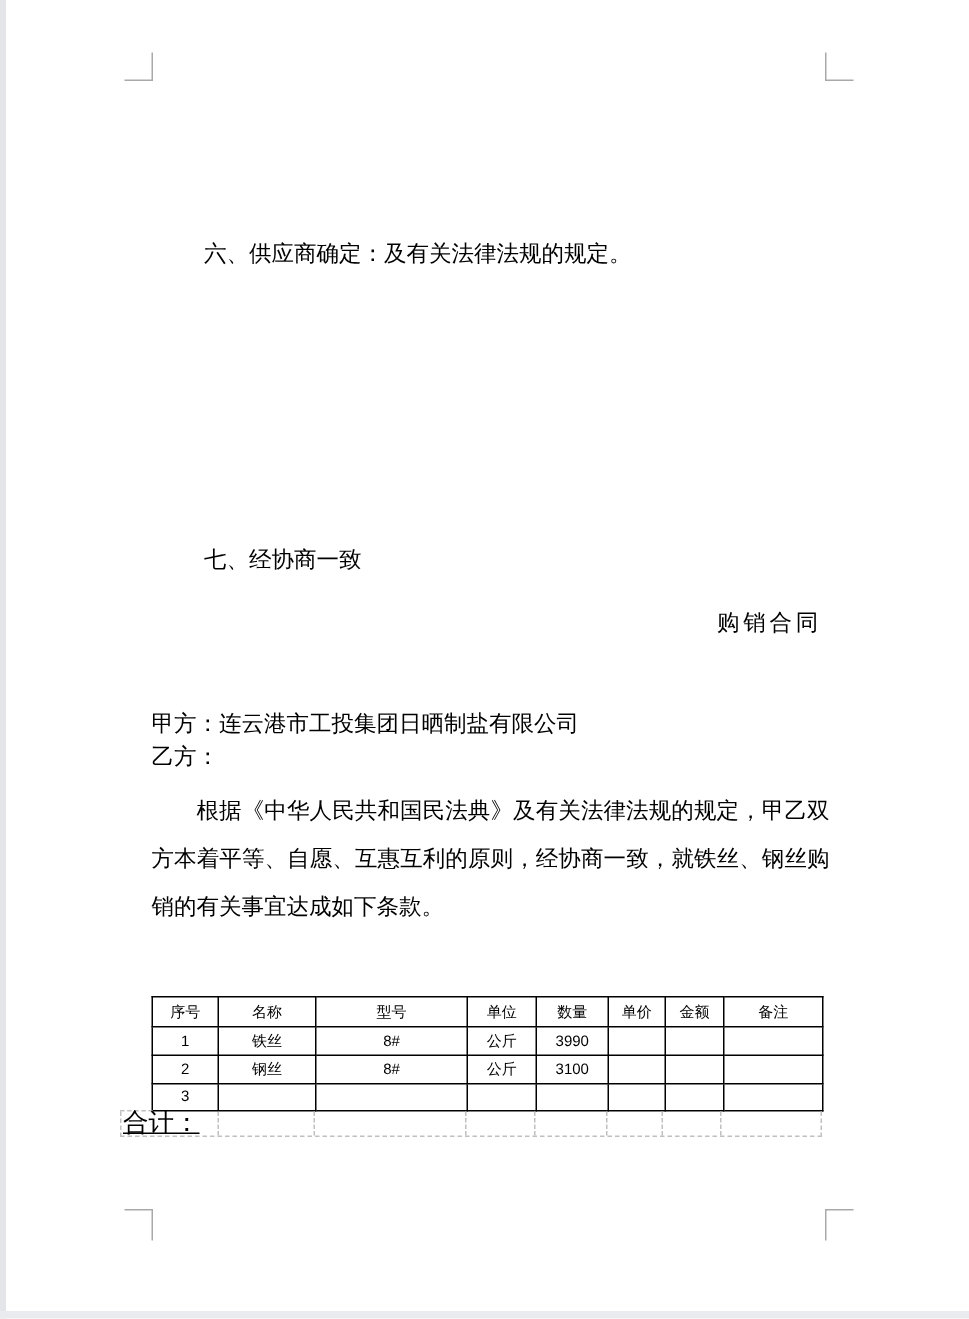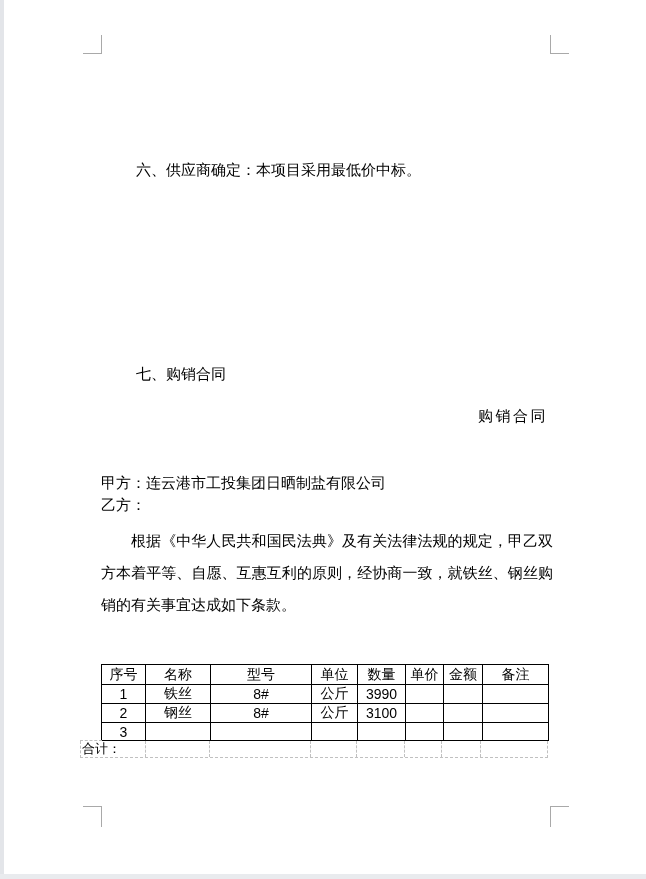--- a/index.html
+++ b/index.html
@@ -25,54 +25,54 @@
   #sec7{top:365px;}
   #title{top:407px;width:447px;text-align:right;letter-spacing:2.5px;white-space:pre;}
   #partyA{top:474px;}
   #partyB{top:496px;}
   #preamble{top:525px;width:452px;white-space:normal;line-height:32px;text-indent:30px;text-align:justify;}
 
   
   table.items{
     position:absolute;left:101px;top:664px;width:447px;
     border-collapse:collapse;table-layout:fixed;
-    font-size:14px;
+    font-size:10px;
   }
   table.items td{
     border:1px solid #000000;text-align:center;vertical-align:middle;
     padding:0;overflow:hidden;white-space:nowrap;
   }
   table.items tr.hdr{height:20px;}
   table.items tr.r{height:19px;}
   table.items tr.r3{height:18px;}
 
   
   .total-topseg{position:absolute;left:80px;top:740px;width:22px;height:0;border-top:1px dashed #c0c0c0;}
   .total-row{
     position:absolute;left:80px;top:741px;width:468px;height:17px;
     display:flex;box-sizing:border-box;
     border-left:1px dashed #c0c0c0;border-right:1px dashed #c0c0c0;border-bottom:1px dashed #c0c0c0;
   }
   .total-row .tc{box-sizing:border-box;border-right:1px dashed #c0c0c0;height:100%;}
   .total-row .tc:last-child{border-right:none;}
-  .total-row .tc-label{font-size:13px;line-height:16px;white-space:nowrap;padding-left:1px;}
+  .total-row .tc-label{font-size:17px;line-height:16px;white-space:nowrap;padding-left:1px;text-decoration:underline;}
 </style>
 </head>
 <body>
 
 <div class="edge-left"></div>
 <div class="edge-bottom"></div>
 
 <div class="mark mark-tl"></div>
 <div class="mark mark-tr"></div>
 <div class="mark mark-bl"></div>
 <div class="mark mark-br"></div>
 
-<div class="txt indent2" id="sec6">六、供应商确定：本项目采用最低价中标。</div>
-<div class="txt indent2" id="sec7">七、购销合同</div>
+<div class="txt indent2" id="sec6">六、供应商确定：及有关法律法规的规定。</div>
+<div class="txt indent2" id="sec7">七、经协商一致</div>
 <div class="txt" id="title">购销合同</div>
 <div class="txt" id="partyA">甲方：连云港市工投集团日晒制盐有限公司</div>
 <div class="txt" id="partyB">乙方：</div>
 <div class="txt" id="preamble">根据《中华人民共和国民法典》及有关法律法规的规定，甲乙双方本着平等、自愿、互惠互利的原则，经协商一致，就铁丝、钢丝购销的有关事宜达成如下条款。</div>
 
 <table class="items">
   <colgroup>
     <col style="width:44px">
       <col style="width:65px">
       <col style="width:101px">

